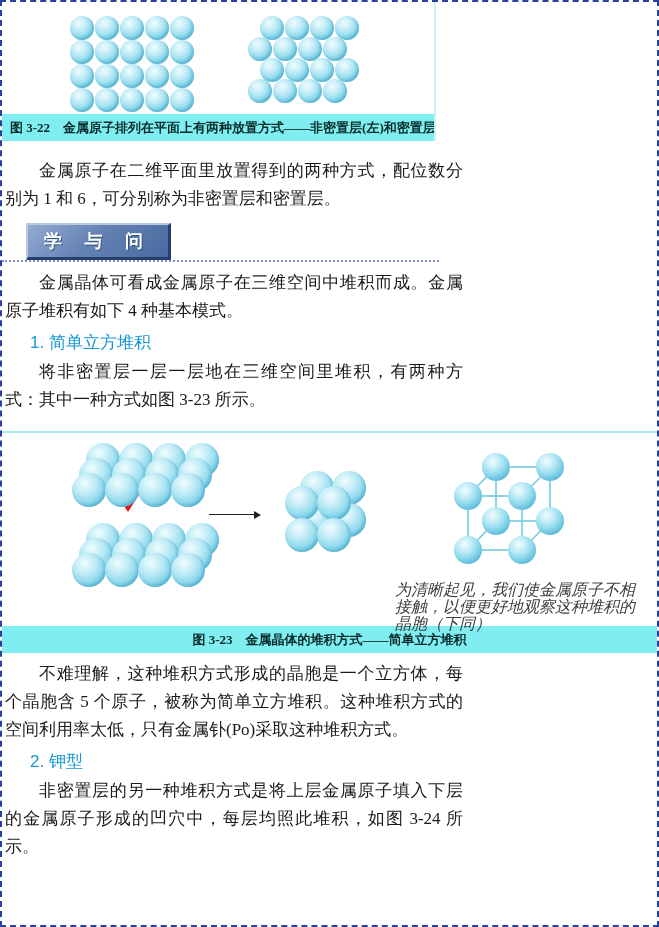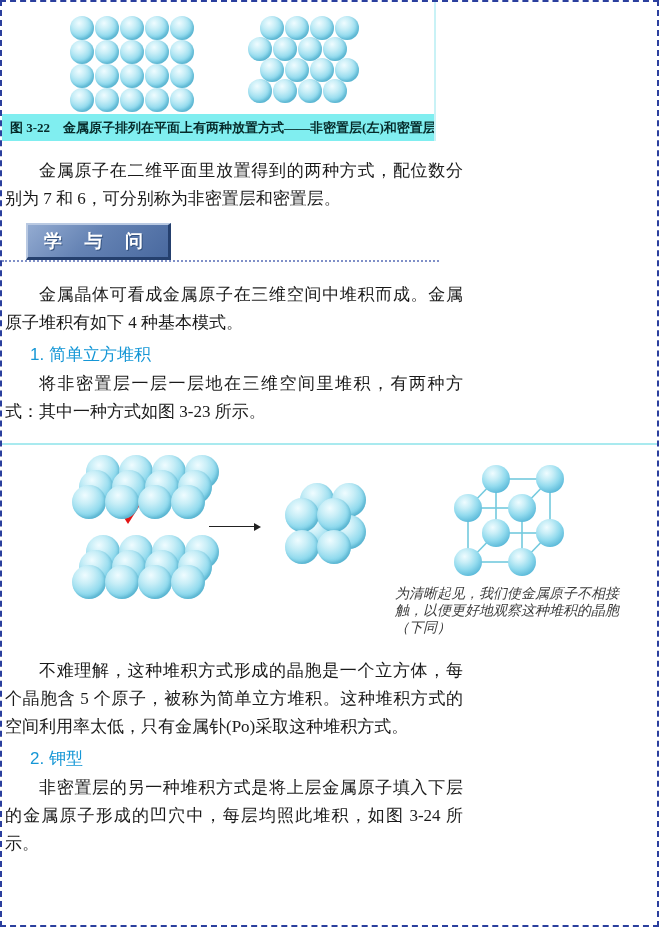--- a/index.html
+++ b/index.html
@@ -29,21 +29,21 @@
   }
   .caption-left { padding-left:8px; text-align:left; }
   .caption-center { text-align:center; width:100%; }
   
   .para {
     width:458px; font-size:17px; line-height:28px;
     text-align:justify; margin:0 0 0 3px;
   }
   .indent { text-indent:2em; }
   .p1 { margin-top:16px; }
-  .p3 { margin-top:19px; }
+  .p3 { margin-top:7px; }
   .kaiti {
     font-style:italic; line-height:31px; margin-top:13px;
     font-family:"Liberation Serif","DejaVu Serif",serif;
   }
   .blue-head {
     font-family:"Liberation Sans","DejaVu Sans",sans-serif;
     font-weight:normal; font-size:17px; color:#1697D6;
     margin:6px 0 4px 28px;
   }
   
@@ -77,21 +77,21 @@
   .black-arrow .line { position:absolute; top:3px; left:0; width:46px; border-top:1.5px solid #222; }
   .black-arrow .tip {
     position:absolute; right:0; top:0; width:0; height:0;
     border-left:7px solid #222; border-top:4px solid transparent; border-bottom:4px solid transparent;
   }
   .fig-note {
     position:absolute; font-style:italic; color:#3c3c3c;
     font-size:12px; line-height:17px;
   }
   .note-left  { left:84px;  top:160px; width:280px; }
-  .note-right { left:393px; top:140px; width:240px; font-size:14px; }
+  .note-right { left:393px; top:148px; width:240px; font-size:16px; }
   .unitcell { position:absolute; }
 </style>
 </head>
 <body>
 
 <div class="page">
 
   <div class="fig322">
     <div class="fig322-canvas">
       <div>
@@ -131,21 +131,21 @@
           <div class="sphere" style="width: 24px; height: 24px; left: 333px; top: 56px;"></div>
           <div class="sphere" style="width: 24px; height: 24px; left: 246px; top: 77px;"></div>
           <div class="sphere" style="width: 24px; height: 24px; left: 271px; top: 77px;"></div>
           <div class="sphere" style="width: 24px; height: 24px; left: 296px; top: 77px;"></div>
           <div class="sphere" style="width: 24px; height: 24px; left: 321px; top: 77px;"></div>
         </div>
     </div>
     <div class="caption-bar caption-left">图 3-22　金属原子排列在平面上有两种放置方式——非密置层(左)和密置层(右)</div>
   </div>
 
-  <p class="para indent p1">金属原子在二维平面里放置得到的两种方式，配位数分别为 7 和 6，可分别称为非密置层和密置层。</p>
+  <p class="para indent p1">金属原子在二维平面里放置得到的两种方式，配位数分别为 1 和 6，可分别称为非密置层和密置层。</p>
 
   <div class="badge-row">
     <span class="learn-badge">学 与 问</span>
   </div>
   <div class="dotted-rule"></div>
 
 
   <p class="para indent p3">金属晶体可看成金属原子在三维空间中堆积而成。金属原子堆积有如下 4 种基本模式。</p>
 
   <h4 class="blue-head">1. 简单立方堆积</h4>
@@ -231,20 +231,21 @@
         <circle cx="100" cy="70" r="14" fill="url(#sg)"></circle>
 
         <circle cx="18" cy="45" r="14" fill="url(#sg)"></circle>
         <circle cx="72" cy="45" r="14" fill="url(#sg)"></circle>
         <circle cx="18" cy="99" r="14" fill="url(#sg)"></circle>
         <circle cx="72" cy="99" r="14" fill="url(#sg)"></circle>
       </svg>
 
       <div class="fig-note note-right">为清晰起见，我们使金属原子不相接触，以便更好地观察这种堆积的晶胞（下同）</div>
     </div>
+    <div class="caption-bar caption-center">图 3-23　金属晶体的堆积方式——简单立方堆积</div>
   </div>
 
   <p class="para indent p3">不难理解，这种堆积方式形成的晶胞是一个立方体，每个晶胞含 5 个原子，被称为简单立方堆积。这种堆积方式的空间利用率太低，只有金属钋(Po)采取这种堆积方式。</p>
 
   <h4 class="blue-head">2. 钾型</h4>
 
   <p class="para indent">非密置层的另一种堆积方式是将上层金属原子填入下层的金属原子形成的凹穴中，每层均照此堆积，如图 3-24 所示。</p>
 
 </div>
 

